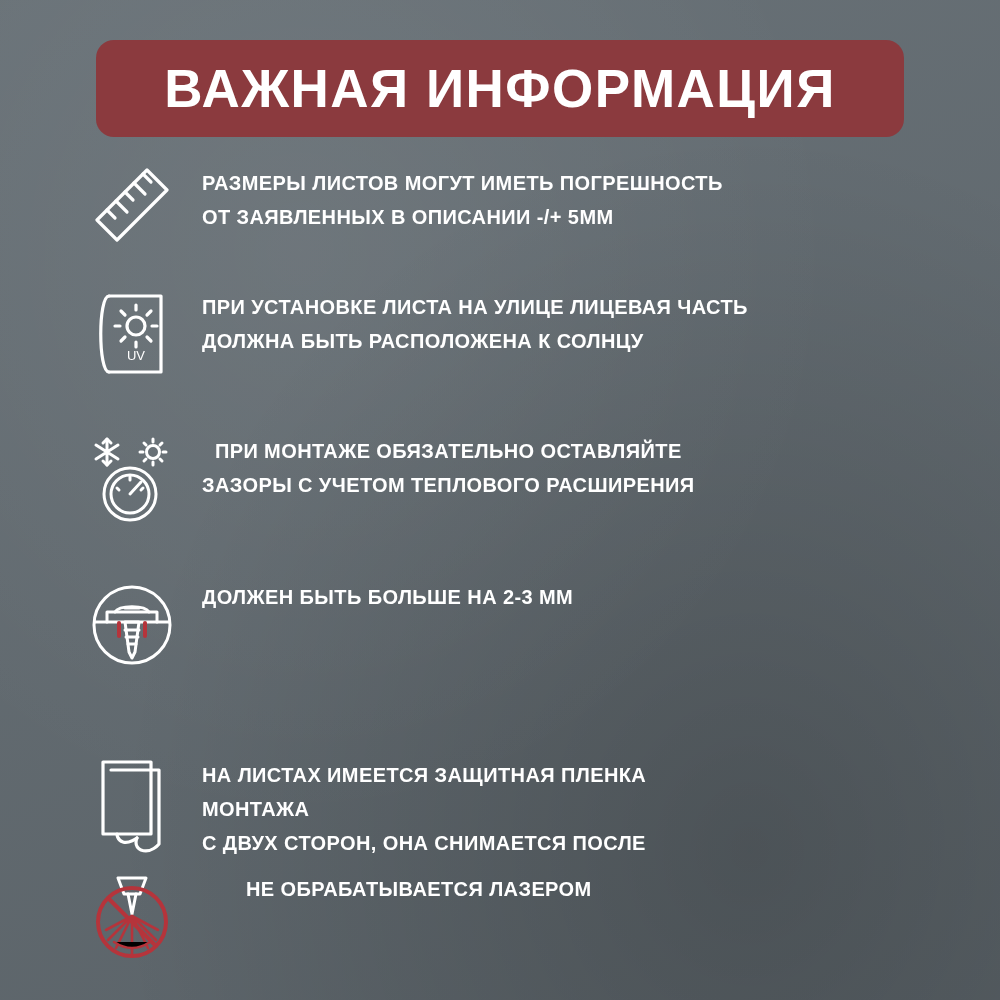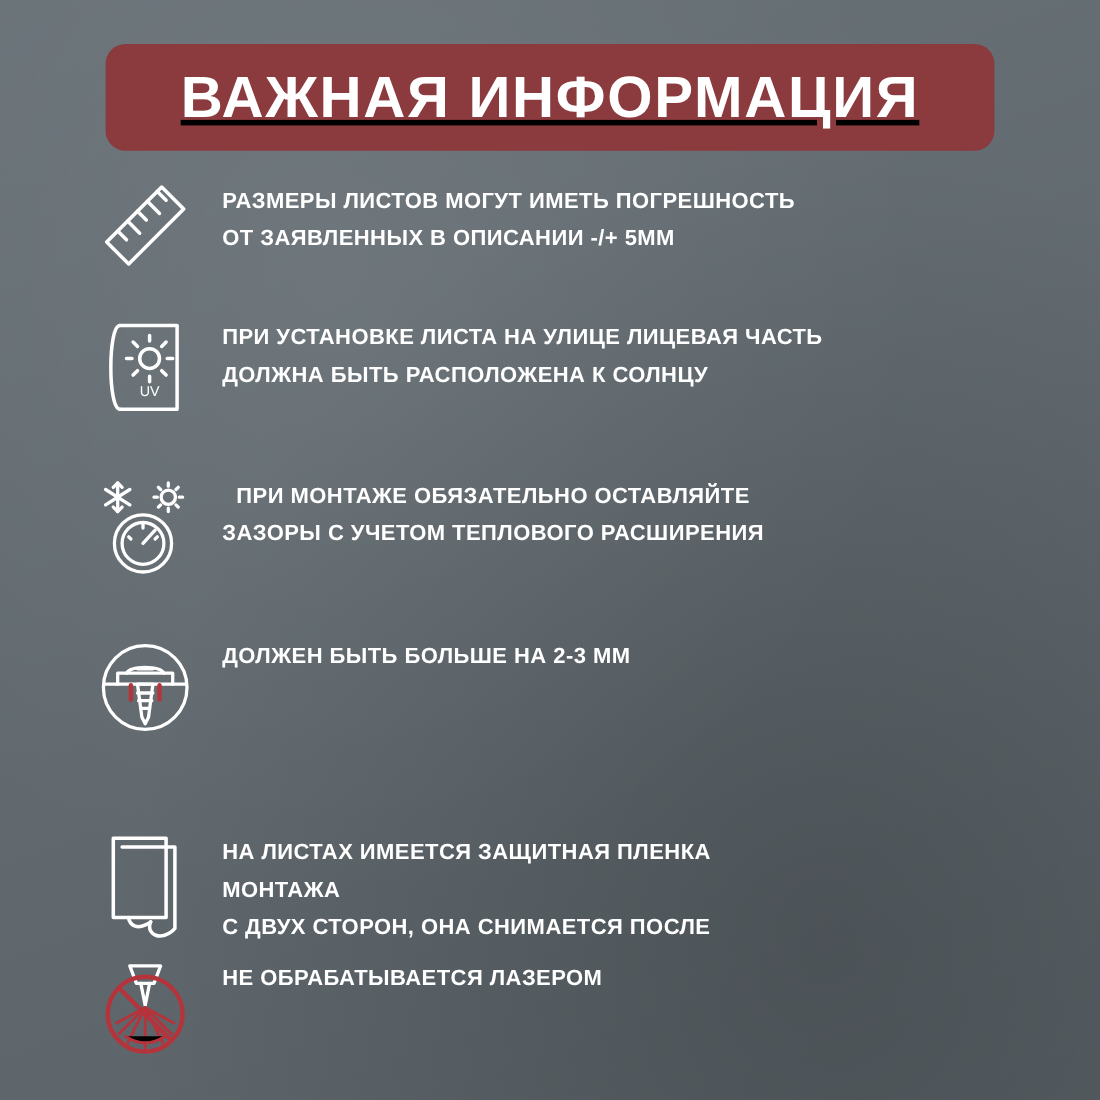--- a/index.html
+++ b/index.html
@@ -29,21 +29,20 @@
     position: absolute;
     left: 96px;
     top: 40px;
     width: 808px;
     height: 97px;
     background: #8b3a3e;
     border-radius: 18px;
     display: flex;
     align-items: center;
     justify-content: center;
-    text-decoration: underline;
   }
   .banner-title {
     color: #ffffff;
     font-size: 53px;
     font-weight: bold;
     letter-spacing: 1.5px;
     white-space: nowrap;
     text-transform: uppercase;
   }
 
@@ -75,21 +74,21 @@
     text-transform: uppercase;
     padding-top: 6px;
   }
 
   
   .row-0 { height: 118px; }
   .row-1 { height: 138px; }
   .row-2 { height: 140px; text-align: center; }
   .row-3 { height: 130px; }
   .row-4 { height: 150px; align-items: flex-end; }
-  .row-5 { height: 120px; }
+  .row-5 { height: 120px; gap: 44px; }
 
   svg { display: block; }
 </style>
 </head>
 <body>
 
 <div class="bg-overlay"></div>
 
 <div class="banner">
   <div class="banner-title">ВАЖНАЯ ИНФОРМАЦИЯ</div>

